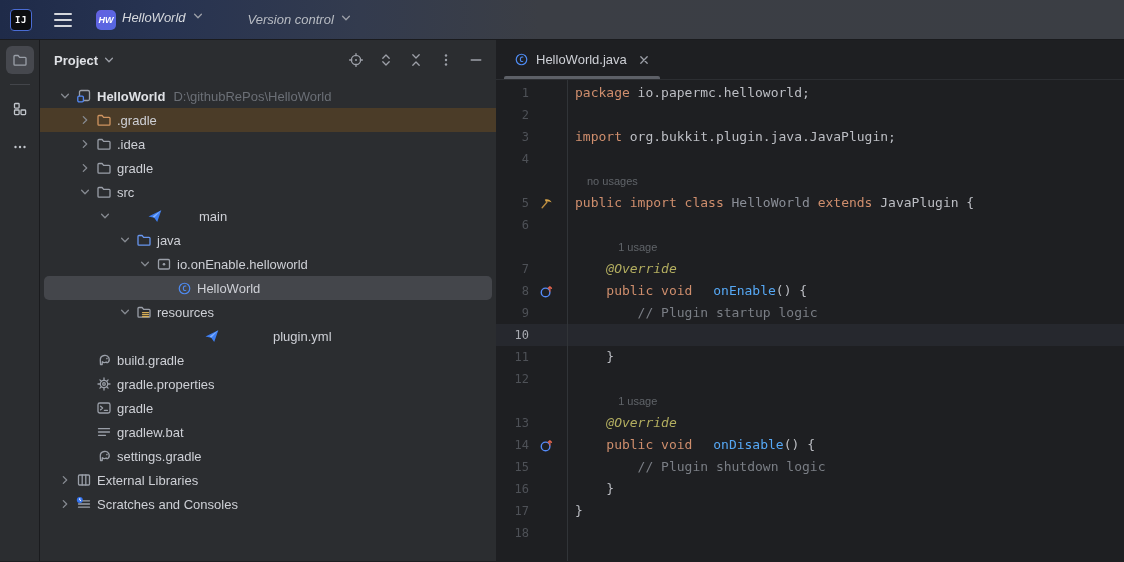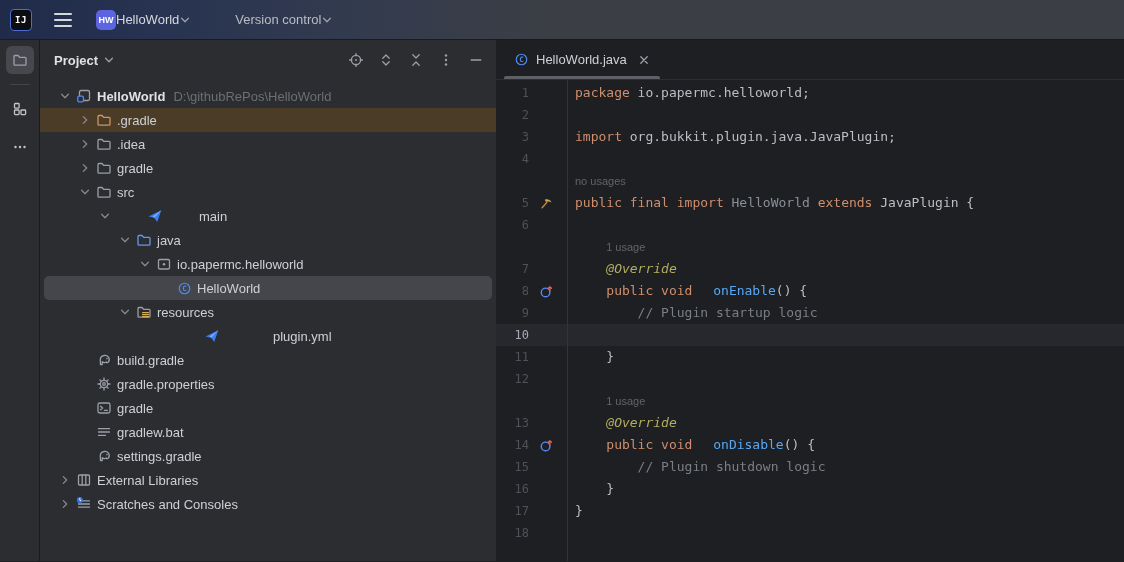--- a/index.html
+++ b/index.html
@@ -9,22 +9,22 @@
   
   .titlebar { height:40px; display:flex; align-items:center; gap:8px; padding:0 10px;
     background:linear-gradient(90deg,#1f2b49 0%,#273351 14%,#333b4e 32%,#3b3e45 48%,#3b3e44 100%);
     border-bottom:1px solid #1a1b1e; }
   .app-logo { width:22px; height:22px; border-radius:4px; background:#0c0d10;
     border:1.5px solid #4a6cd4; color:#fff; font:700 9px "DejaVu Sans Mono",monospace;
     display:flex; align-items:center; justify-content:center; letter-spacing:.5px; }
   .burger { width:34px; height:28px; display:flex; flex-direction:column; justify-content:center;
     gap:4px; padding:0 8px; border-radius:4px; margin-left:6px; }
   .burger i { display:block; height:2px; background:#d4d7dc; border-radius:1px; }
-  .tb-widget { display:flex; align-items:center; padding:4px 8px; border-radius:4px;
-    color:#d6d9de; font-size:13px; }
+  .tb-widget { display:flex; align-items:flex-start; gap:6px; padding:4px 8px; border-radius:4px;
+    color:#d6d9de; font-size:13px;font-style:italic; }
   .hw-badge { width:20px; height:20px; border-radius:5px; background:linear-gradient(135deg,#6461e0,#5568e2);
     color:#fff; font-size:9px; font-weight:700; display:flex; align-items:center; justify-content:center; }
   .tb-vcs { color:#b9bdc4; margin-left:20px; }
 
   
   .main { display:flex; height:521px; }
 
   .toolstrip { width:40px; background:#2b2d30; display:flex; flex-direction:column;
     align-items:center; padding-top:6px; gap:10px; border-right:1px solid #1a1b1e; }
   .tool-btn { width:28px; height:28px; border-radius:6px; display:flex; align-items:center;
@@ -68,21 +68,21 @@
   .code-area { flex:1; position:relative; padding-top:2px;
     font:13px/22px "DejaVu Sans Mono", monospace; }
   .gutter-sep { position:absolute; left:71px; top:0; bottom:0; width:1px; background:#313438; z-index:2; }
   .crow { height:22px; display:flex; align-items:stretch; }
   .crow.current { background:#26282e; }
   .gut { width:71px; flex:none; display:flex; align-items:center; }
   .gut .num { width:33px; text-align:right; color:#4e5157; font-size:12px; }
   .crow.current .gut .num { color:#a9abb2; }
   .gut .gicon { width:34px; display:flex; align-items:center; justify-content:center; }
   .ctext { white-space:pre; padding-left:8px; color:#bcbec4; }
-  .inlay { font:11px/22px "Liberation Sans", sans-serif; color:#606469; }
+  .inlay { font:11px/22px "Liberation Sans", sans-serif; color:#606469;margin-left:12px; }
 
   .tok-kw  { color:#cf8e6d; }
   .tok-d   { color:#bcbec4; }
   .tok-m   { color:#56a8f5;margin-left:13px; }
   .tok-ann { color:#b3ae60;font-style:italic; }
   .tok-com { color:#7a7e85; }
   .tok-u   { color:#8a8e97; }
 </style>
 </head>
 <body>
@@ -278,21 +278,21 @@
             <svg width="12" height="12" viewBox="0 0 12 12" fill="none" stroke="currentColor" stroke-width="1.3" stroke-linecap="round" stroke-linejoin="round">
               <path d="M2.6 4.3 6 7.7l3.4-3.4"></path>
             </svg>
           </span>
           <span class="t-icon">
             <svg width="16" height="16" viewBox="0 0 16 16" fill="none" stroke="currentColor" stroke-width="1.3" stroke-linecap="round" stroke-linejoin="round" style="color:#9a9fa8">
               <rect x="2.5" y="3.5" width="11" height="9.5" rx="1.2"></rect>
               <circle cx="8" cy="8.2" r="1.3" fill="#9a9fa8" stroke="none"></circle>
             </svg>
           </span>
-          <span class="t-label">io.papermc.helloworld</span>
+          <span class="t-label">io.onEnable.helloworld</span>
         </div>
         <div class="trow sel" style="padding-left: 116px;">
           <span class="t-chev"></span>
           <span class="t-icon">
             <svg width="15" height="15" viewBox="0 0 16 16">
               <circle cx="8" cy="8" r="5.6" fill="none" stroke="#4e8af0" stroke-width="1.3"></circle>
               <text x="8" y="10.8" text-anchor="middle" font-size="8" font-weight="bold" fill="#4e8af0" font-family="DejaVu Sans Mono, monospace">C</text>
             </svg>
           </span>
           <span class="t-label">HelloWorld</span>
@@ -462,21 +462,21 @@
         <div class="crow">
           <div class="gut">
             <span class="num">5</span>
             <span class="gicon">
               <svg width="14" height="14" viewBox="0 0 16 16">
                 <path d="M3.6 13.4 9 7.2" stroke="#b98a3f" stroke-width="1.6" stroke-linecap="round"></path>
                 <path d="M6.6 4.2c3-1 6.3.2 7.9 3.1-2-1.1-4.4-1.3-6.5-.4z" fill="#d7a449"></path>
               </svg>
             </span>
           </div>
-          <span class="ctext"><span class="tok-kw">public final import </span><span class="tok-u">HelloWorld</span><span class="tok-kw"> extends</span><span class="tok-d"> JavaPlugin {</span></span>
+          <span class="ctext"><span class="tok-kw">public import class </span><span class="tok-u">HelloWorld</span><span class="tok-kw"> extends</span><span class="tok-d"> JavaPlugin {</span></span>
         </div>
         <div class="crow">
           <div class="gut">
             <span class="num">6</span>
             <span class="gicon"></span>
           </div>
           <span class="ctext"></span>
         </div>
         <div class="crow">
           <div class="gut">

